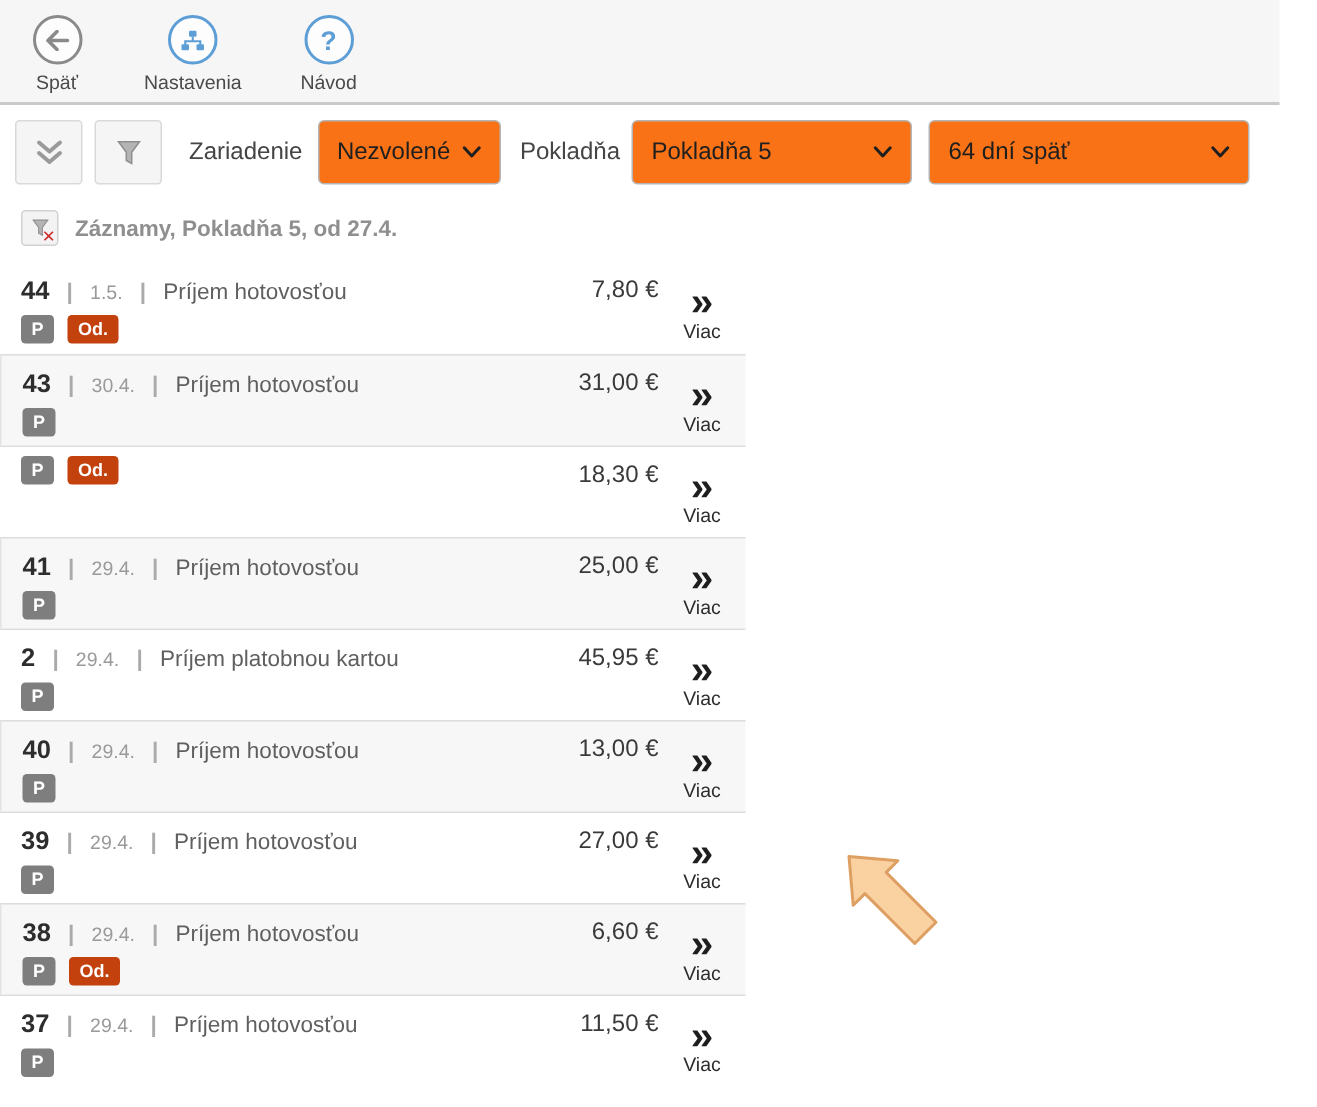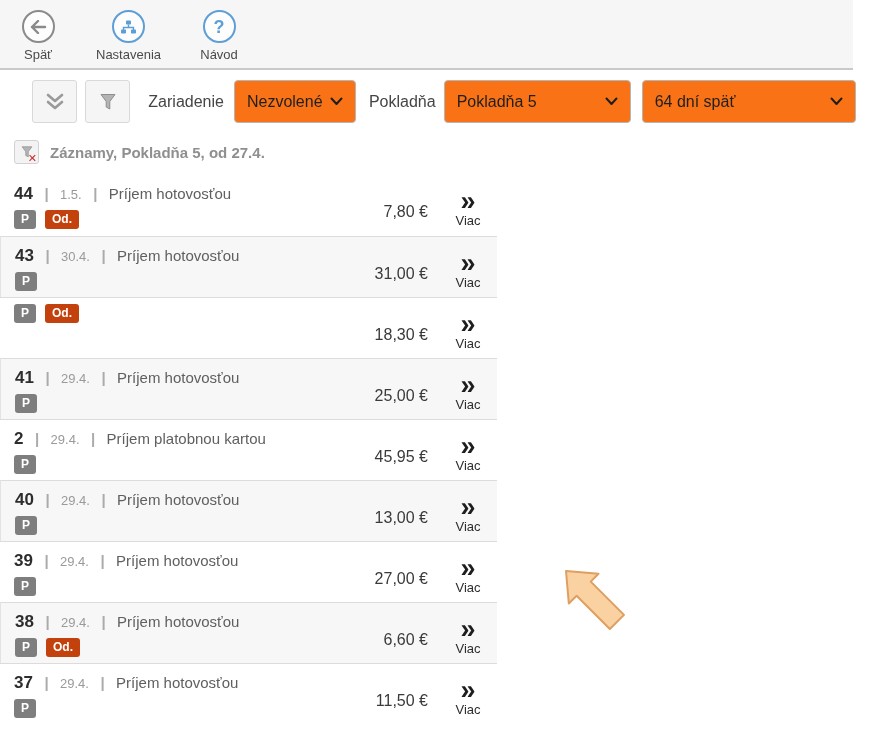--- a/index.html
+++ b/index.html
@@ -11,21 +11,21 @@
     display:flex; align-items:flex-start; padding:10px 0 0 16px; gap:36px; }
   .tool-item { display:flex; flex-direction:column; align-items:center; cursor:pointer; min-width:44px; }
   .tool-icon { width:33px; height:33px; border-radius:50%; border:2.5px solid;
     display:flex; align-items:center; justify-content:center; background:#fdfdfd; }
   .tool-icon.gray { border-color:#8a8a8a; color:#8a8a8a; }
   .tool-icon.blue { border-color:#5d9ed6; color:#5d9ed6; }
   .tool-icon .q { font-size:18px; font-weight:bold; line-height:1; }
   .tool-label { margin-top:4px; font-size:13px; color:#4a4a4a; }
 
   
-  .filter-bar { display:flex; align-items:center; margin:10px 0 0 10px; height:43px;justify-content:center; }
+  .filter-bar { display:flex; align-items:center; margin:10px 0 0 10px; height:43px; }
   .icon-btn { width:45px; height:43px; background:#f5f5f5; border:1px solid #d9d9d9; border-radius:3px;
     display:flex; align-items:center; justify-content:center; cursor:pointer; }
   .icon-btn + .icon-btn { margin-left:8px; }
   .filter-label { font-size:16px; color:#454545; }
   .lbl-device { margin-left:18px; }
   .lbl-register { margin-left:13px; }
   .select { height:43px; border:1px solid #b5b5b5; border-radius:4px; background:#f97316; cursor:pointer;
     display:flex; align-items:center; justify-content:space-between; padding:0 12px; font-size:16px; color:#1f1f1f; }
   .sel-device { width:122px; margin-left:10px; }
   .sel-register { width:187px; margin-left:8px; }
@@ -41,21 +41,21 @@
   
   .records { width:497px; }
   .row { position:relative; height:61px; border-top:1px solid #dcdcdc; background:#fff; }
   .row:first-child { border-top:none; }
   .row.alt { background:#f7f7f7; border-left:1px solid #e3e3e3; }
   .row-line1 { padding:9px 0 0 14px; white-space:nowrap; }
   .row-num { font-size:17px; font-weight:bold; color:#2d2d2d; }
   .row-sep { font-size:15px; color:#aaa; margin:0 7px; font-weight:bold; }
   .row-date { font-size:13px; color:#9a9a9a; }
   .row-desc { font-size:15px; color:#5f5f5f; }
-  .row-amount { position:absolute; top:10px; right:69px; font-size:16px; color:#3a3a3a;margin-top:18px; }
+  .row-amount { position:absolute; top:10px; right:58px; font-size:16px; color:#3a3a3a; }
   .badge-row { margin:6px 0 0 14px; display:flex; gap:9px; }
   .badge { font-size:12px; font-weight:bold; color:#fff; border-radius:3px; padding:3px 7px; line-height:1.1; }
   .badge.gray { background:#7e7e7e; }
   .badge.orange { background:#c2410c; }
   .more { position:absolute; right:5px; top:15px; width:48px; text-align:center; cursor:pointer; }
   .more-icon { font-size:27px; font-weight:bold; color:#1e1e1e; line-height:22px; display:block; }
   .more-label { font-size:13px; color:#2d2d2d; display:block; margin-top:1px; }
 
   .cursor-arrow { position:absolute; left:550px; top:557px; pointer-events:none; }
 </style>

